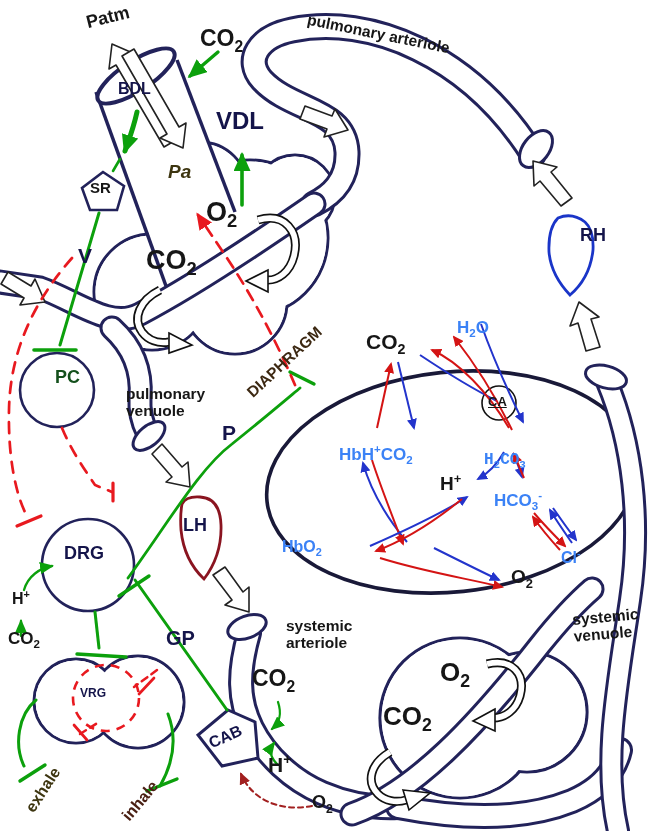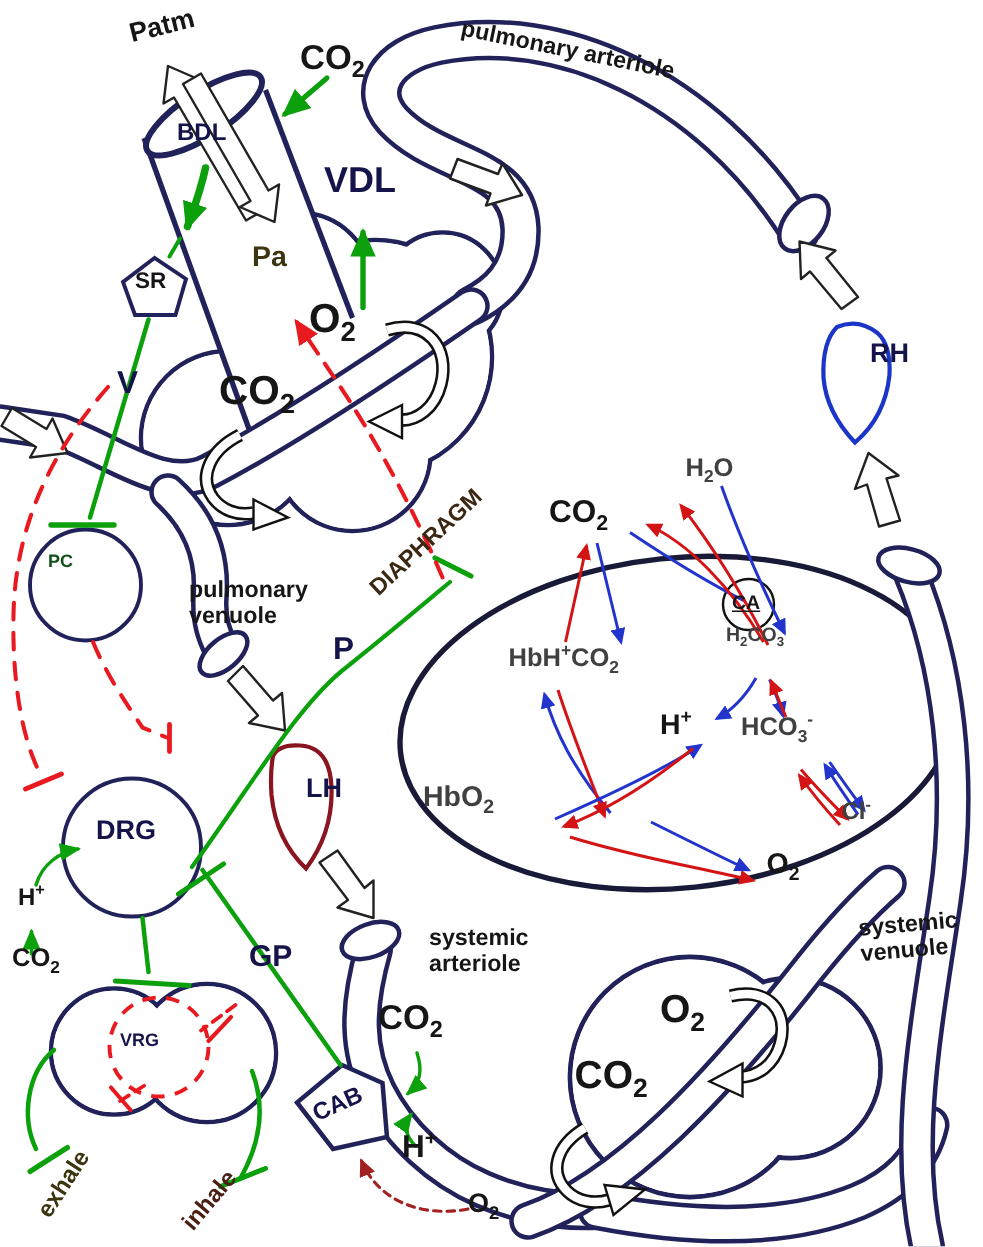--- a/index.html
+++ b/index.html
@@ -2,23 +2,23 @@
 <html><head>
 <meta charset="utf-8">
 <style>
   html,body{margin:0;padding:0;background:#fff;}
   .stage{position:relative;width:655px;height:831px;background:#fff;overflow:hidden;
          font-family:"Liberation Sans",sans-serif;}
   .stage svg{position:absolute;left:0;top:0;}
   .lbl{position:absolute;font-weight:bold;white-space:nowrap;line-height:1.08;}
   .lbl sub{font-size:68%;line-height:0;}
   .lbl sup{font-size:68%;line-height:0;}
-  .black{color:#161616;} .navy{color:#14144a;} .olive{color:#404040;}
+  .black{color:#161616;} .navy{color:#14144a;} .olive{color:#3b82f6;margin-top:16px;}
   .dgreen{color:#14501c;} .brown{color:#3c2812;} .maroon{color:#4a2014;}
-  .dolive{color:#3d3510;} .ital{}
+  .dolive{color:#3d3510;} .ital{font-style:italic;}
 </style>
 </head>
 <body>
 
 <div class="stage">
 
 <svg width="655" height="831" viewBox="0 0 655 831">
   <defs>
     <marker id="mg" markerUnits="userSpaceOnUse" markerWidth="14" markerHeight="12" refX="12" refY="6" orient="auto">
           <path d="M0 0 L14 6 L0 12 Z" fill="#0ca00c"></path>
@@ -212,35 +212,35 @@
 <div class="lbl black" style="left:86px;top:8px;font-size:18px;transform:rotate(-14deg);"><span>Patm</span></div>
 <div class="lbl black" style="left:200px;top:26px;font-size:23px;"><span>CO</span><sub>2</sub></div>
 <div class="lbl black" style="left:306px;top:26px;font-size:15.5px;transform:rotate(11.5deg);"><span>pulmonary arteriole</span></div>
 <div class="lbl navy" style="left:118px;top:80px;font-size:16px;"><span>BDL</span></div>
 <div class="lbl navy" style="left:216px;top:108px;font-size:24px;text-align:right;"><span>VDL</span></div>
 <div class="lbl dolive ital" style="left:168px;top:162px;font-size:19px;"><span>Pa</span></div>
 <div class="lbl black" style="left:90px;top:180px;font-size:15px;"><span>SR</span></div>
 <div class="lbl navy" style="left:78px;top:245px;font-size:21px;"><span>V</span></div>
 <div class="lbl black" style="left:206px;top:198px;font-size:27px;"><span>O</span><sub>2</sub></div>
 <div class="lbl black" style="left:146px;top:246px;font-size:27px;"><span>CO</span><sub>2</sub></div>
-<div class="lbl dgreen" style="left:32px;top:368px;font-size:12px;"><span>PC</span></div>
+<div class="lbl dgreen" style="left:55px;top:368px;font-size:18px;"><span>PC</span></div>
 <div class="lbl black" style="left:126px;top:386px;font-size:15.5px;"><span>pulmonary</span><br><span>venuole</span></div>
 <div class="lbl brown" style="left:237px;top:354px;font-size:15.5px;transform:rotate(-43deg);"><span>DIAPHRAGM</span></div>
 <div class="lbl navy" style="left:222px;top:422px;font-size:21px;"><span>P</span></div>
 <div class="lbl navy" style="left:551px;top:226px;font-size:18px;padding-left:29px;"><span>RH</span></div>
-<div class="lbl navy" style="left:183px;top:516px;font-size:18px;margin-left:21px;"><span>LH</span></div>
+<div class="lbl navy" style="left:183px;top:516px;font-size:18px;"><span>LH</span></div>
 <div class="lbl olive" style="left:457px;top:303px;font-size:17px;"><span>H</span><sub>2</sub><span>O</span></div>
 <div class="lbl black" style="left:366px;top:331px;font-size:21px;"><span>CO</span><sub>2</sub></div>
 <div class="lbl black" style="left:488px;top:395px;font-size:13px;text-decoration:underline;"><span>CA</span></div>
-<div class="lbl olive" style="left:484px;top:416px;font-size:13px;"><span>H</span><sub>2</sub><span>CO</span><sub>3</sub></div>
+<div class="lbl olive" style="left:484px;top:436px;font-size:16px;font-family:Liberation Mono, monospace;"><span>H</span><sub>2</sub><span>CO</span><sub>3</sub></div>
 <div class="lbl olive" style="left:339px;top:430px;font-size:17px;"><span>HbH</span><sup>+</sup><span>CO</span><sub>2</sub></div>
 <div class="lbl black" style="left:440px;top:474px;font-size:19px;"><span>H</span><sup>+</sup></div>
 <div class="lbl olive" style="left:494px;top:476px;font-size:17px;"><span>HCO</span><sub>3</sub><sup>-</sup></div>
 <div class="lbl olive" style="left:561px;top:533px;font-size:16px;"><span>Cl</span><sup>-</sup></div>
-<div class="lbl olive" style="left:282px;top:522px;font-size:19px;"><span>HbO</span><sub>2</sub></div>
+<div class="lbl olive" style="left:282px;top:522px;font-size:16px;"><span>HbO</span><sub>2</sub></div>
 <div class="lbl black" style="left:511px;top:567px;font-size:19px;"><span>O</span><sub>2</sub></div>
 <div class="lbl navy" style="left:64px;top:544px;font-size:18px;"><span>DRG</span></div>
 <div class="lbl black" style="left:12px;top:590px;font-size:16px;"><span>H</span><sup>+</sup></div>
 <div class="lbl black" style="left:8px;top:630px;font-size:17px;"><span>CO</span><sub>2</sub></div>
 <div class="lbl navy" style="left:166px;top:628px;font-size:20px;text-align:right;"><span>GP</span></div>
 <div class="lbl navy" style="left:80px;top:687px;font-size:12px;"><span>VRG</span></div>
 <div class="lbl dolive" style="left:18px;top:781px;font-size:16px;transform:rotate(-57deg);"><span>exhale</span></div>
 <div class="lbl maroon" style="left:117px;top:792px;font-size:16px;transform:rotate(-50deg);"><span>inhale</span></div>
 <div class="lbl black" style="left:286px;top:618px;font-size:15.5px;"><span>systemic</span><br><span>arteriole</span></div>
 <div class="lbl black" style="left:252px;top:666px;font-size:23px;"><span>CO</span><sub>2</sub></div>

